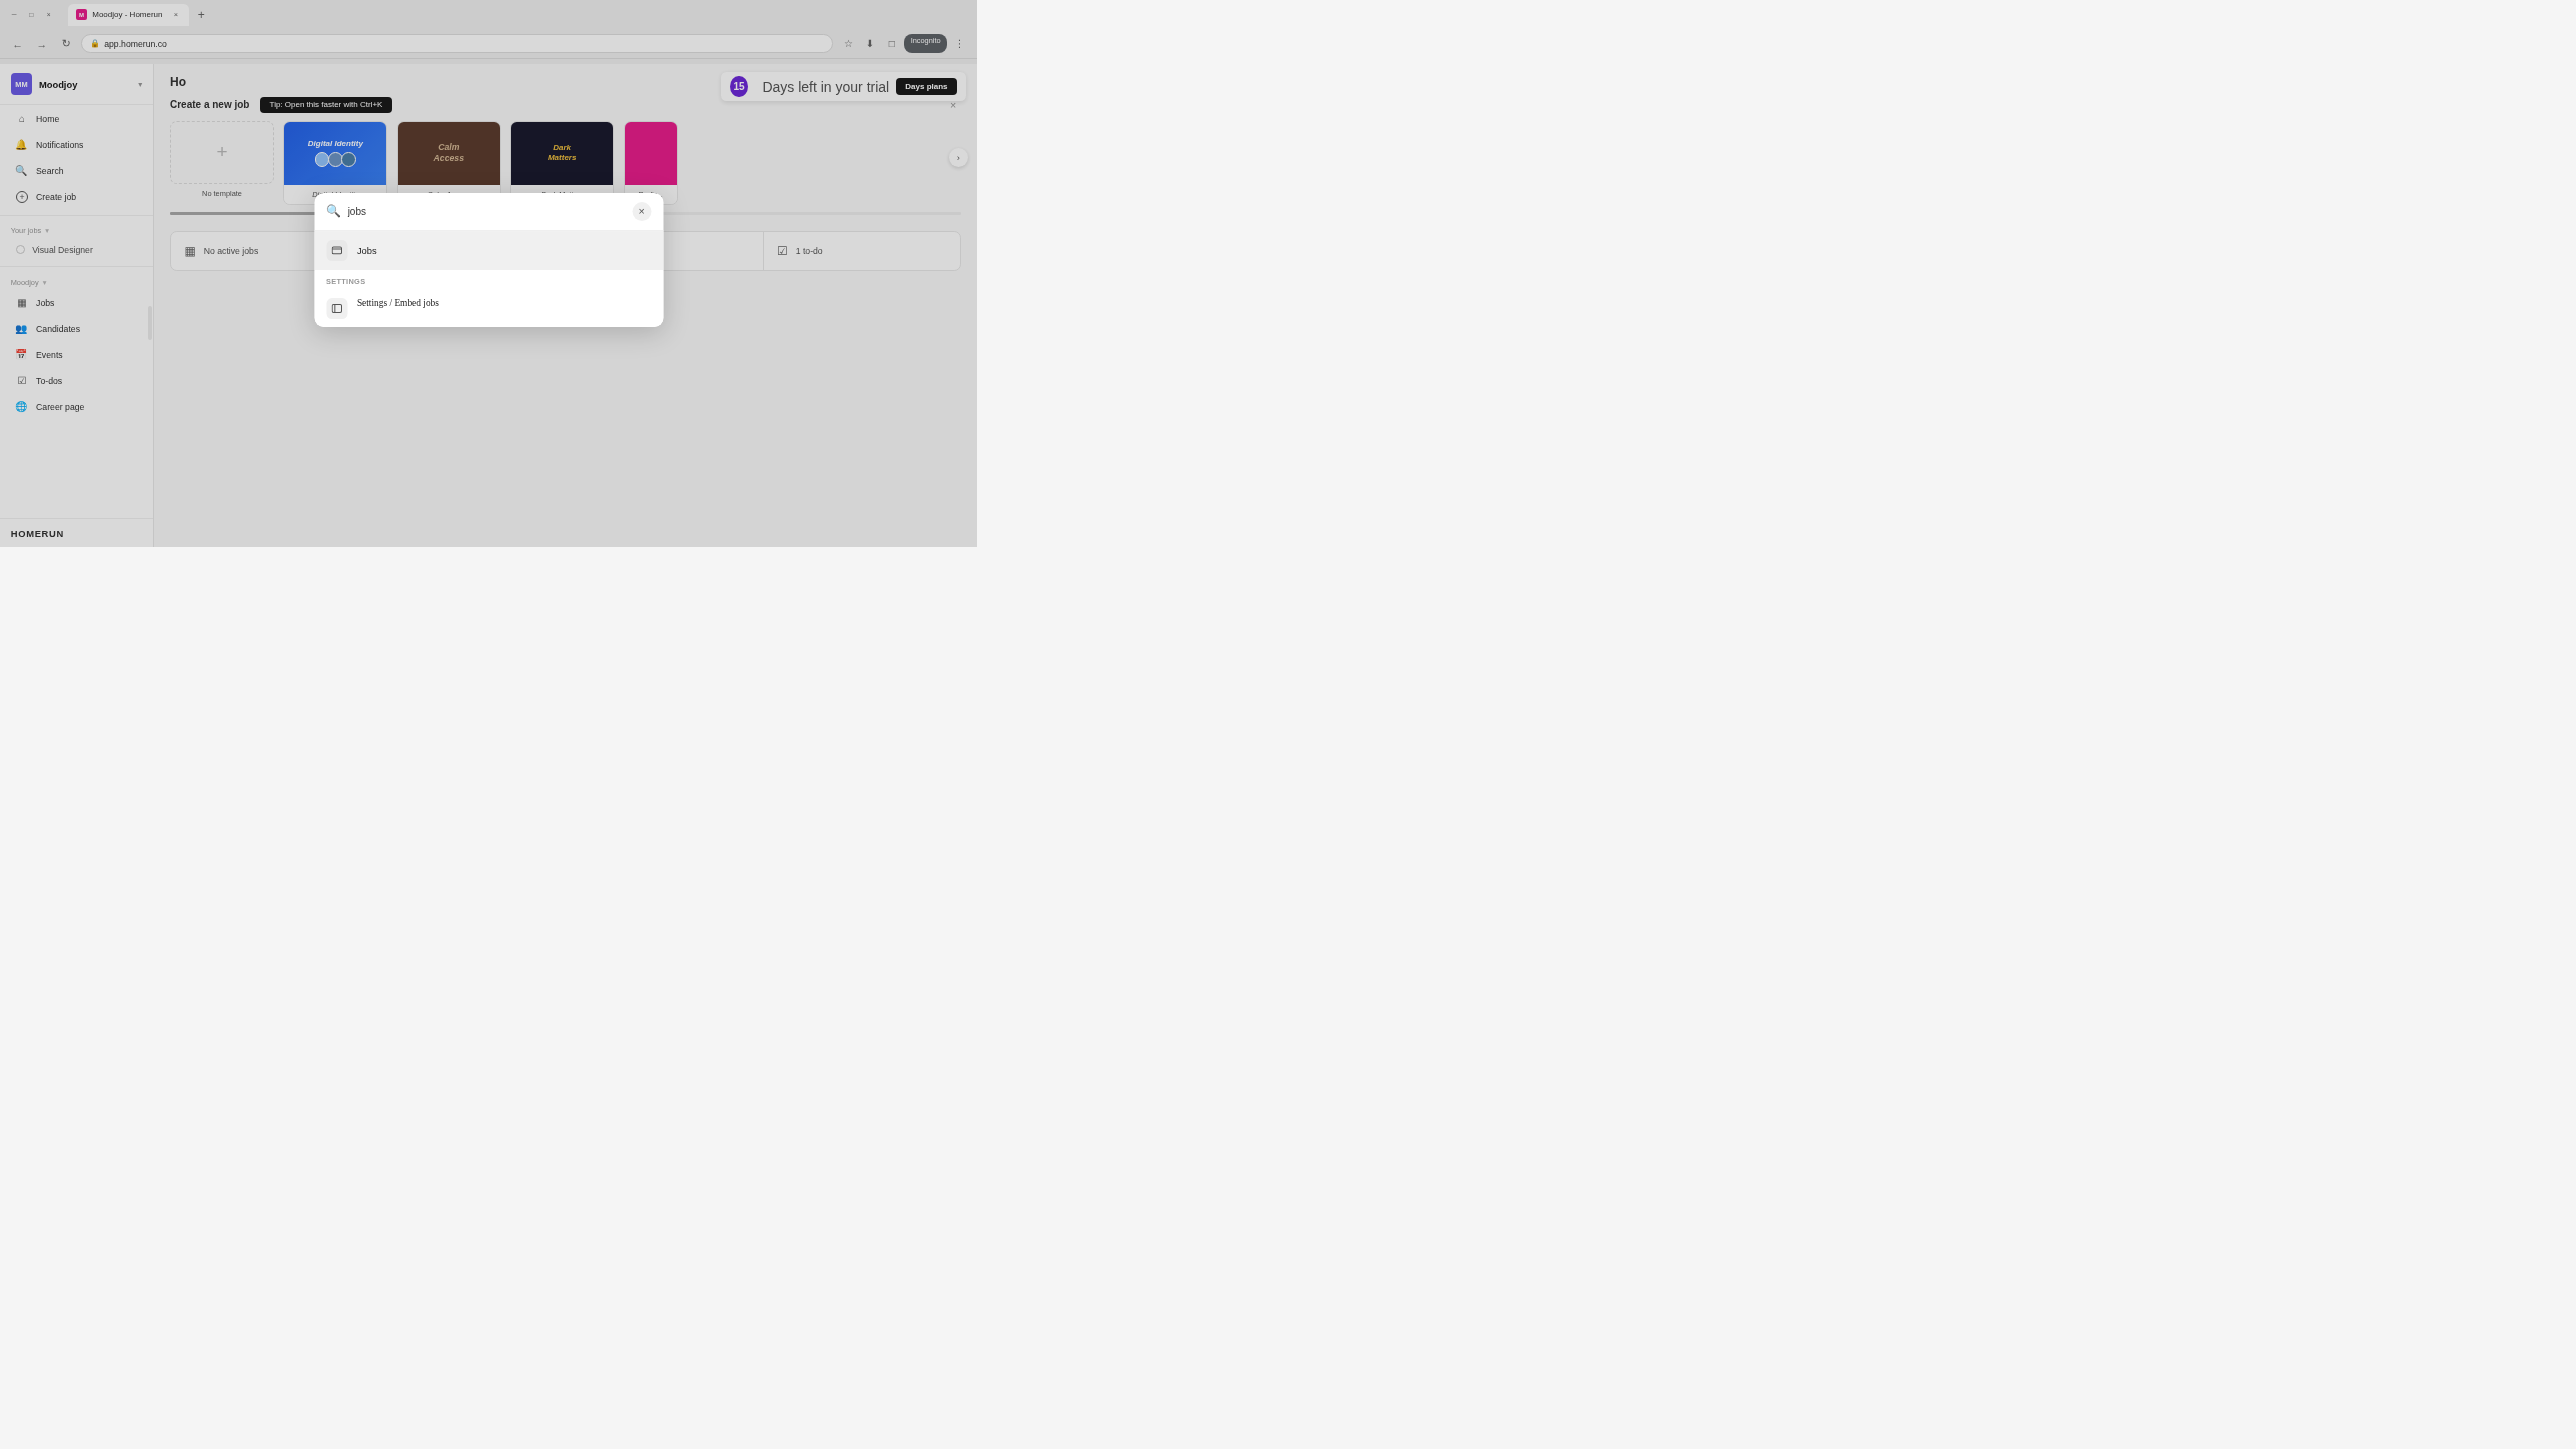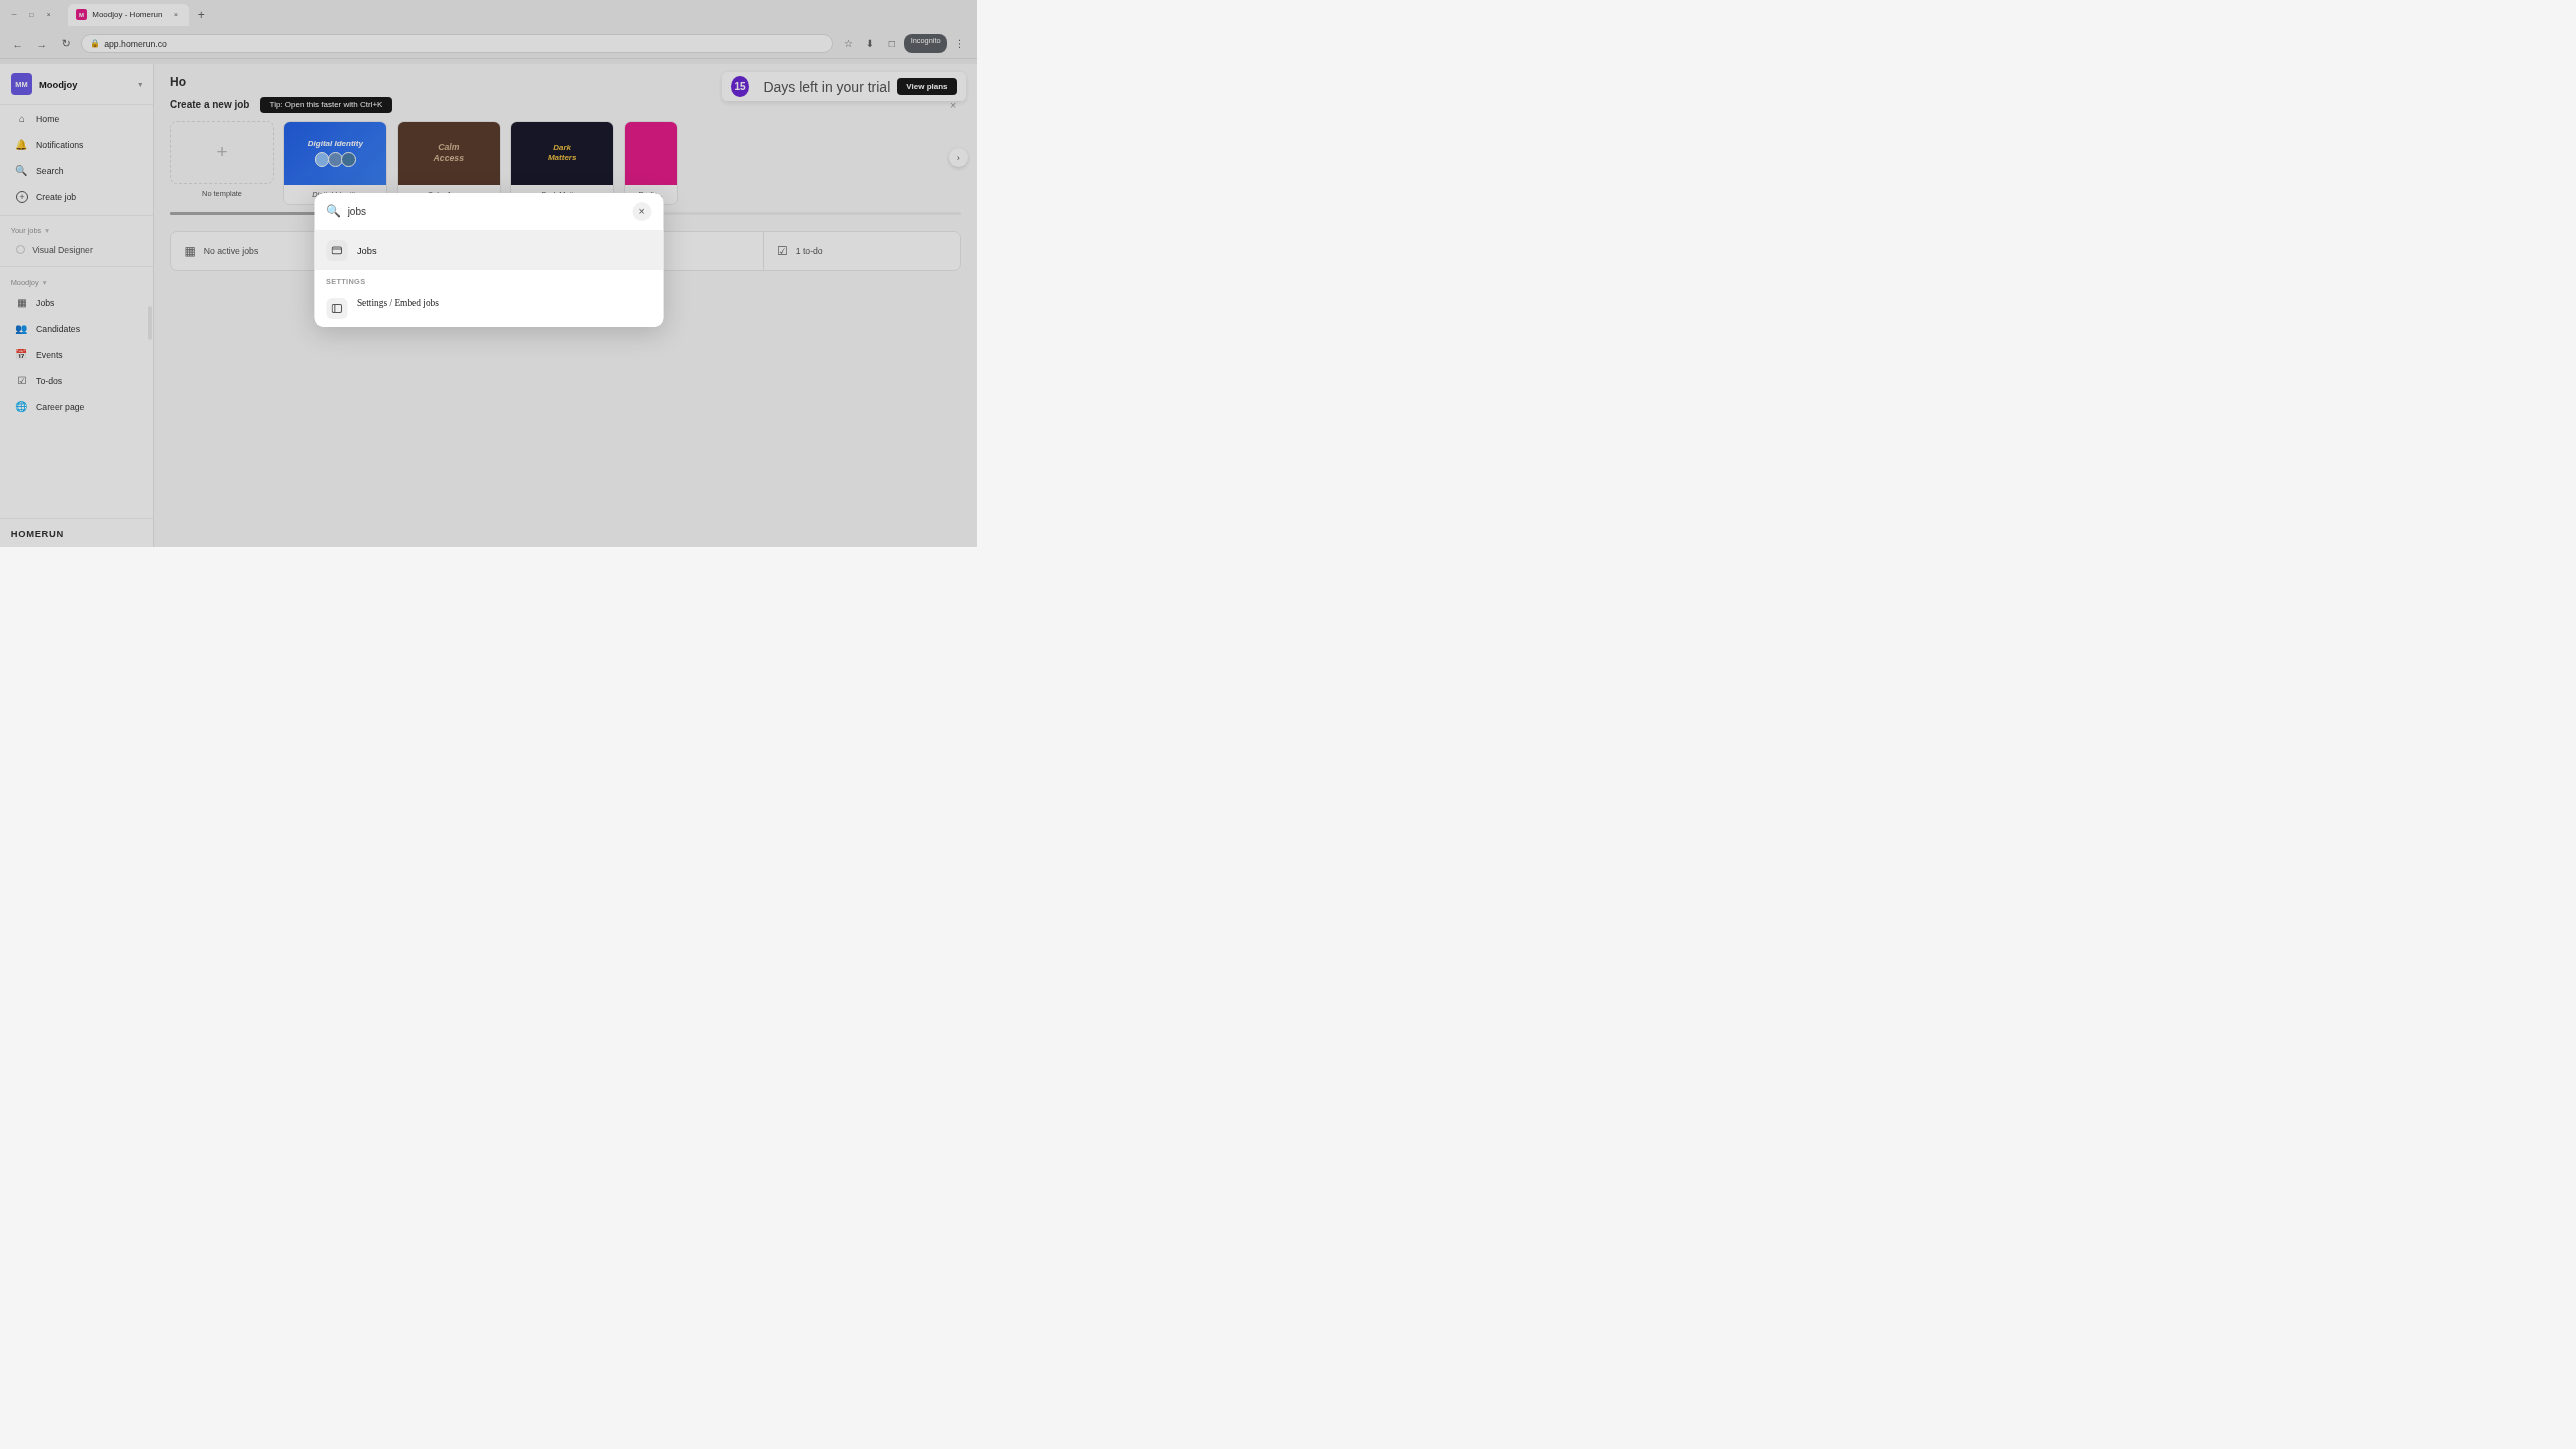--- a/index.html
+++ b/index.html
@@ -684,21 +684,21 @@
     <div class="sidebar-footer">
       <span class="homerun-logo">HOMERUN</span>
     </div>
   </div>
 
   <div class="main-content">
 
     <div class="trial-banner">
       <div class="trial-badge">15</div>
       <span class="trial-text">Days left in your trial</span>
-      <button class="view-plans-btn">View plans</button>
+      <button class="view-plans-btn">Days plans</button>
     </div>
 
     <div class="page-header">
       <span>Ho</span>
     </div>
 
     <div class="template-section">
       <div class="template-header">
         <span class="template-title">Create a new job</span>
         <span class="tooltip-badge">Tip: Open this faster with Ctrl+K</span>

